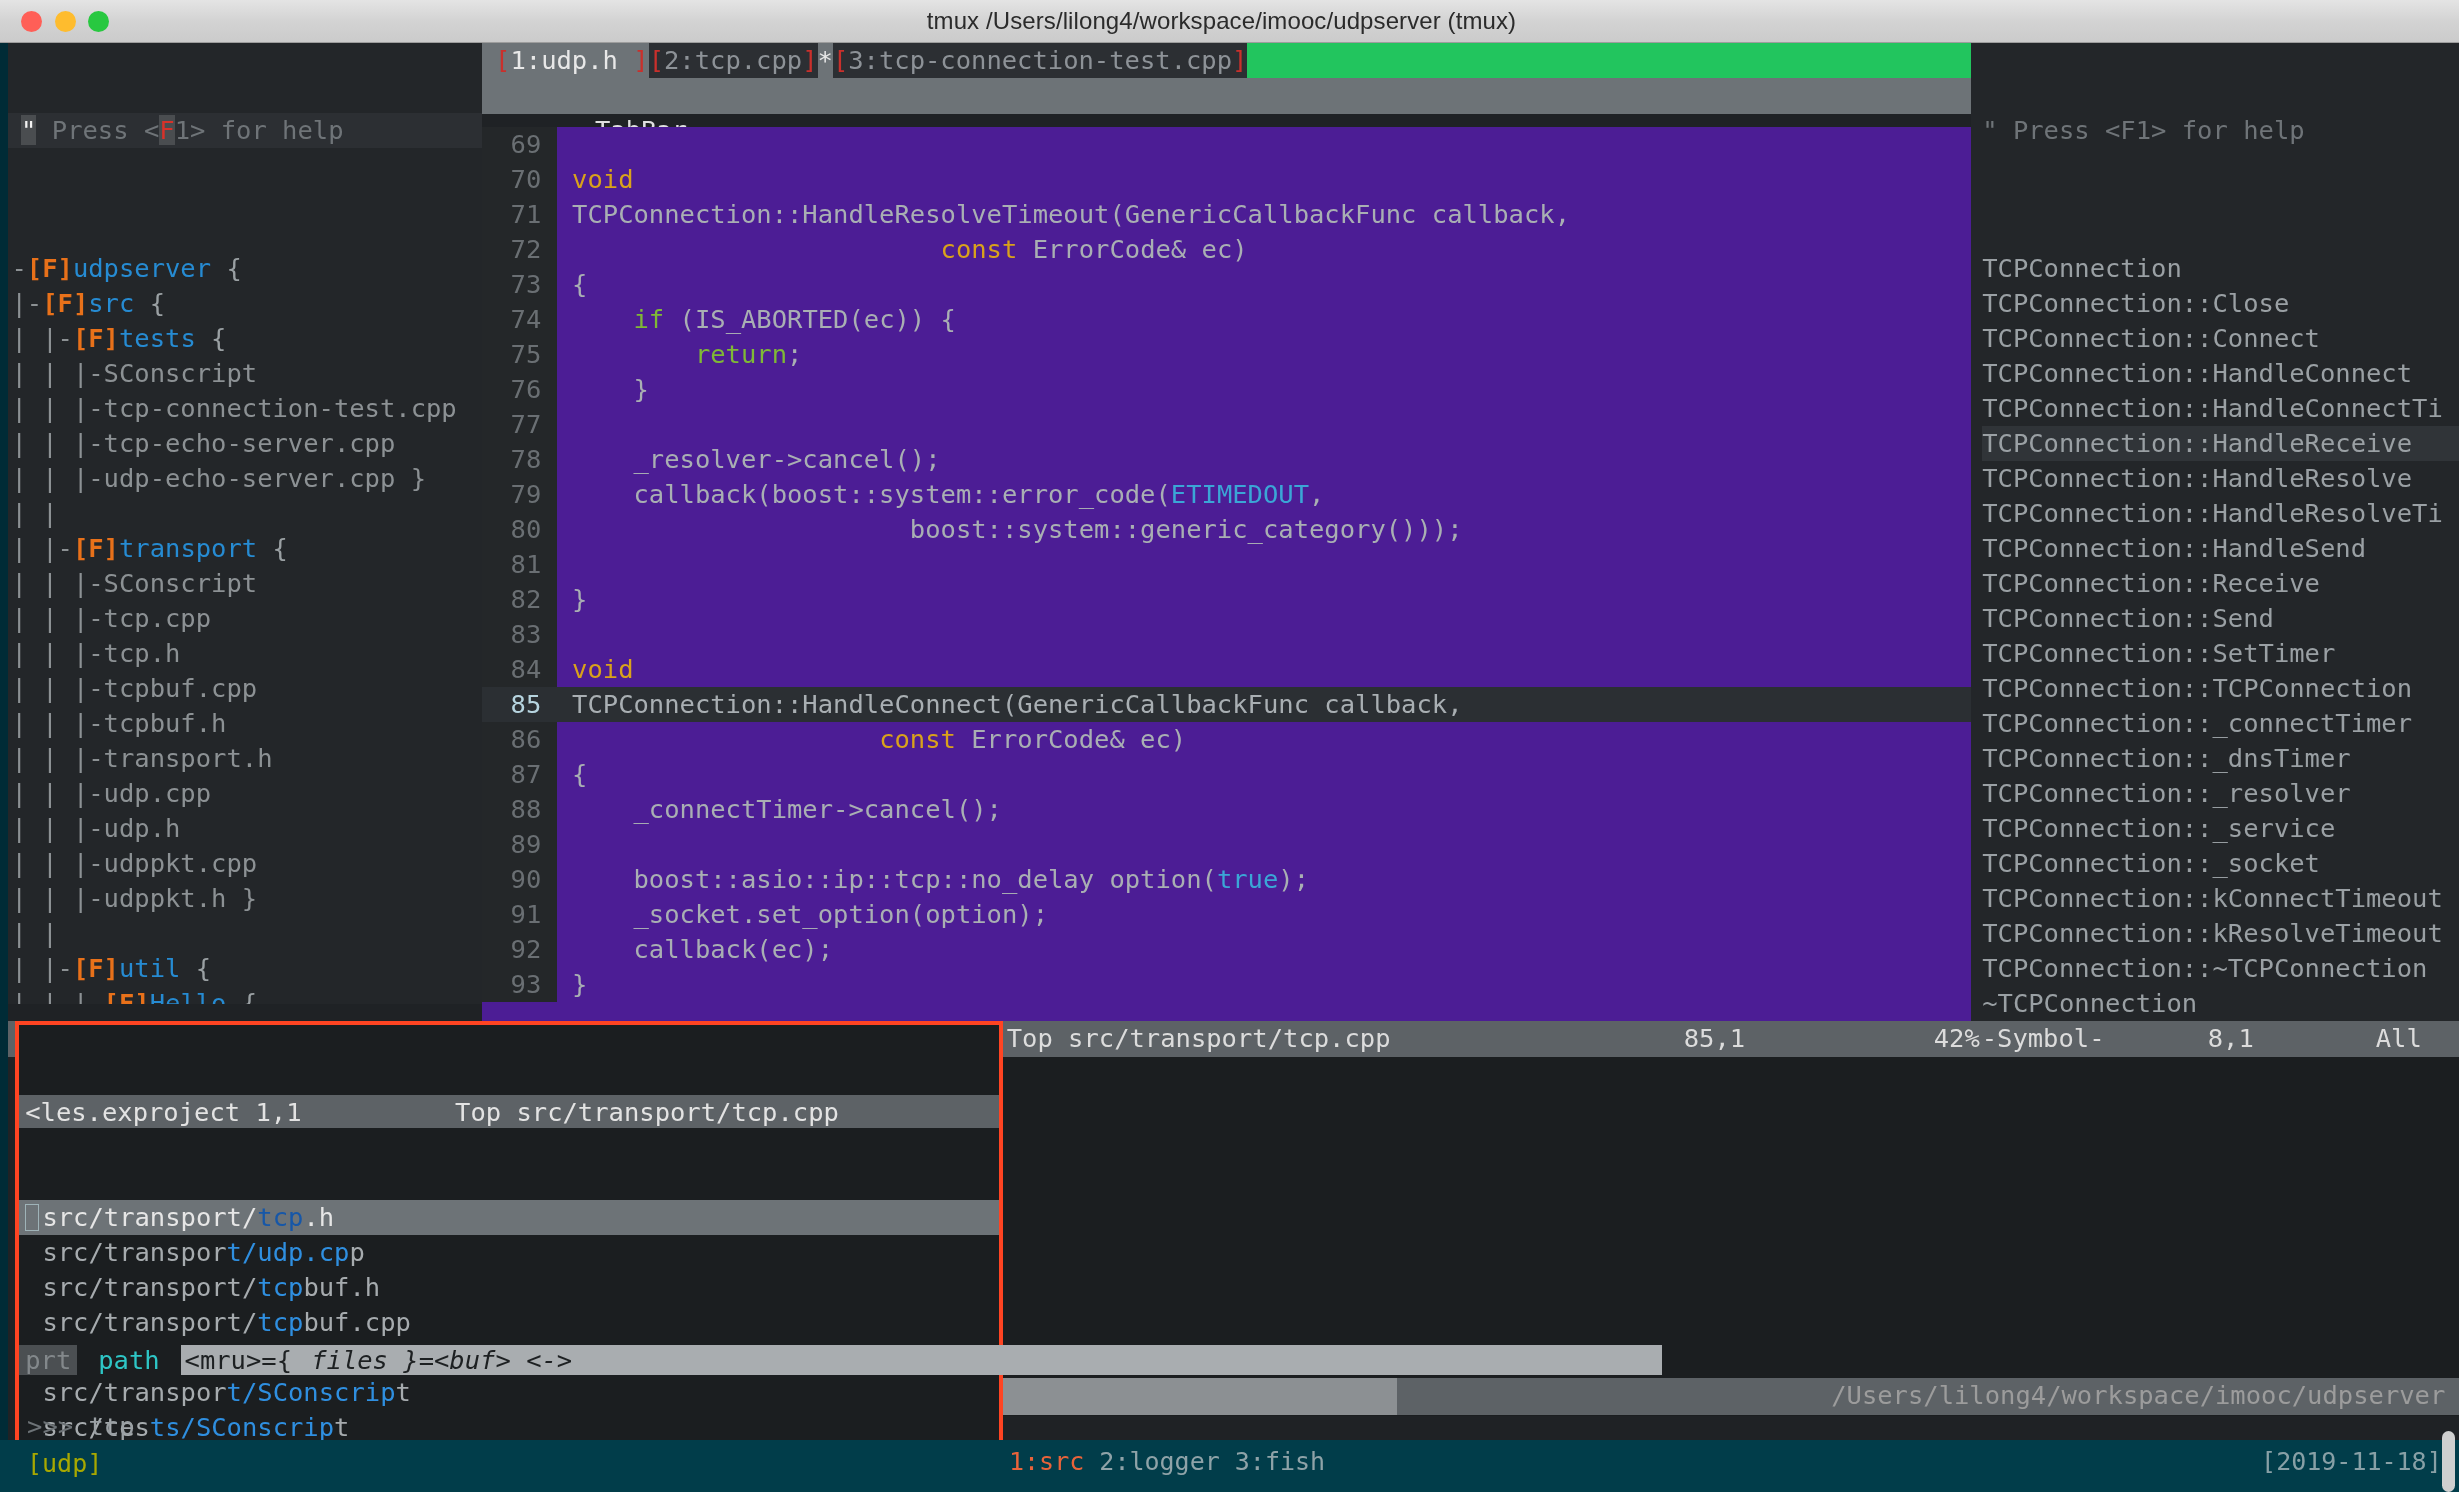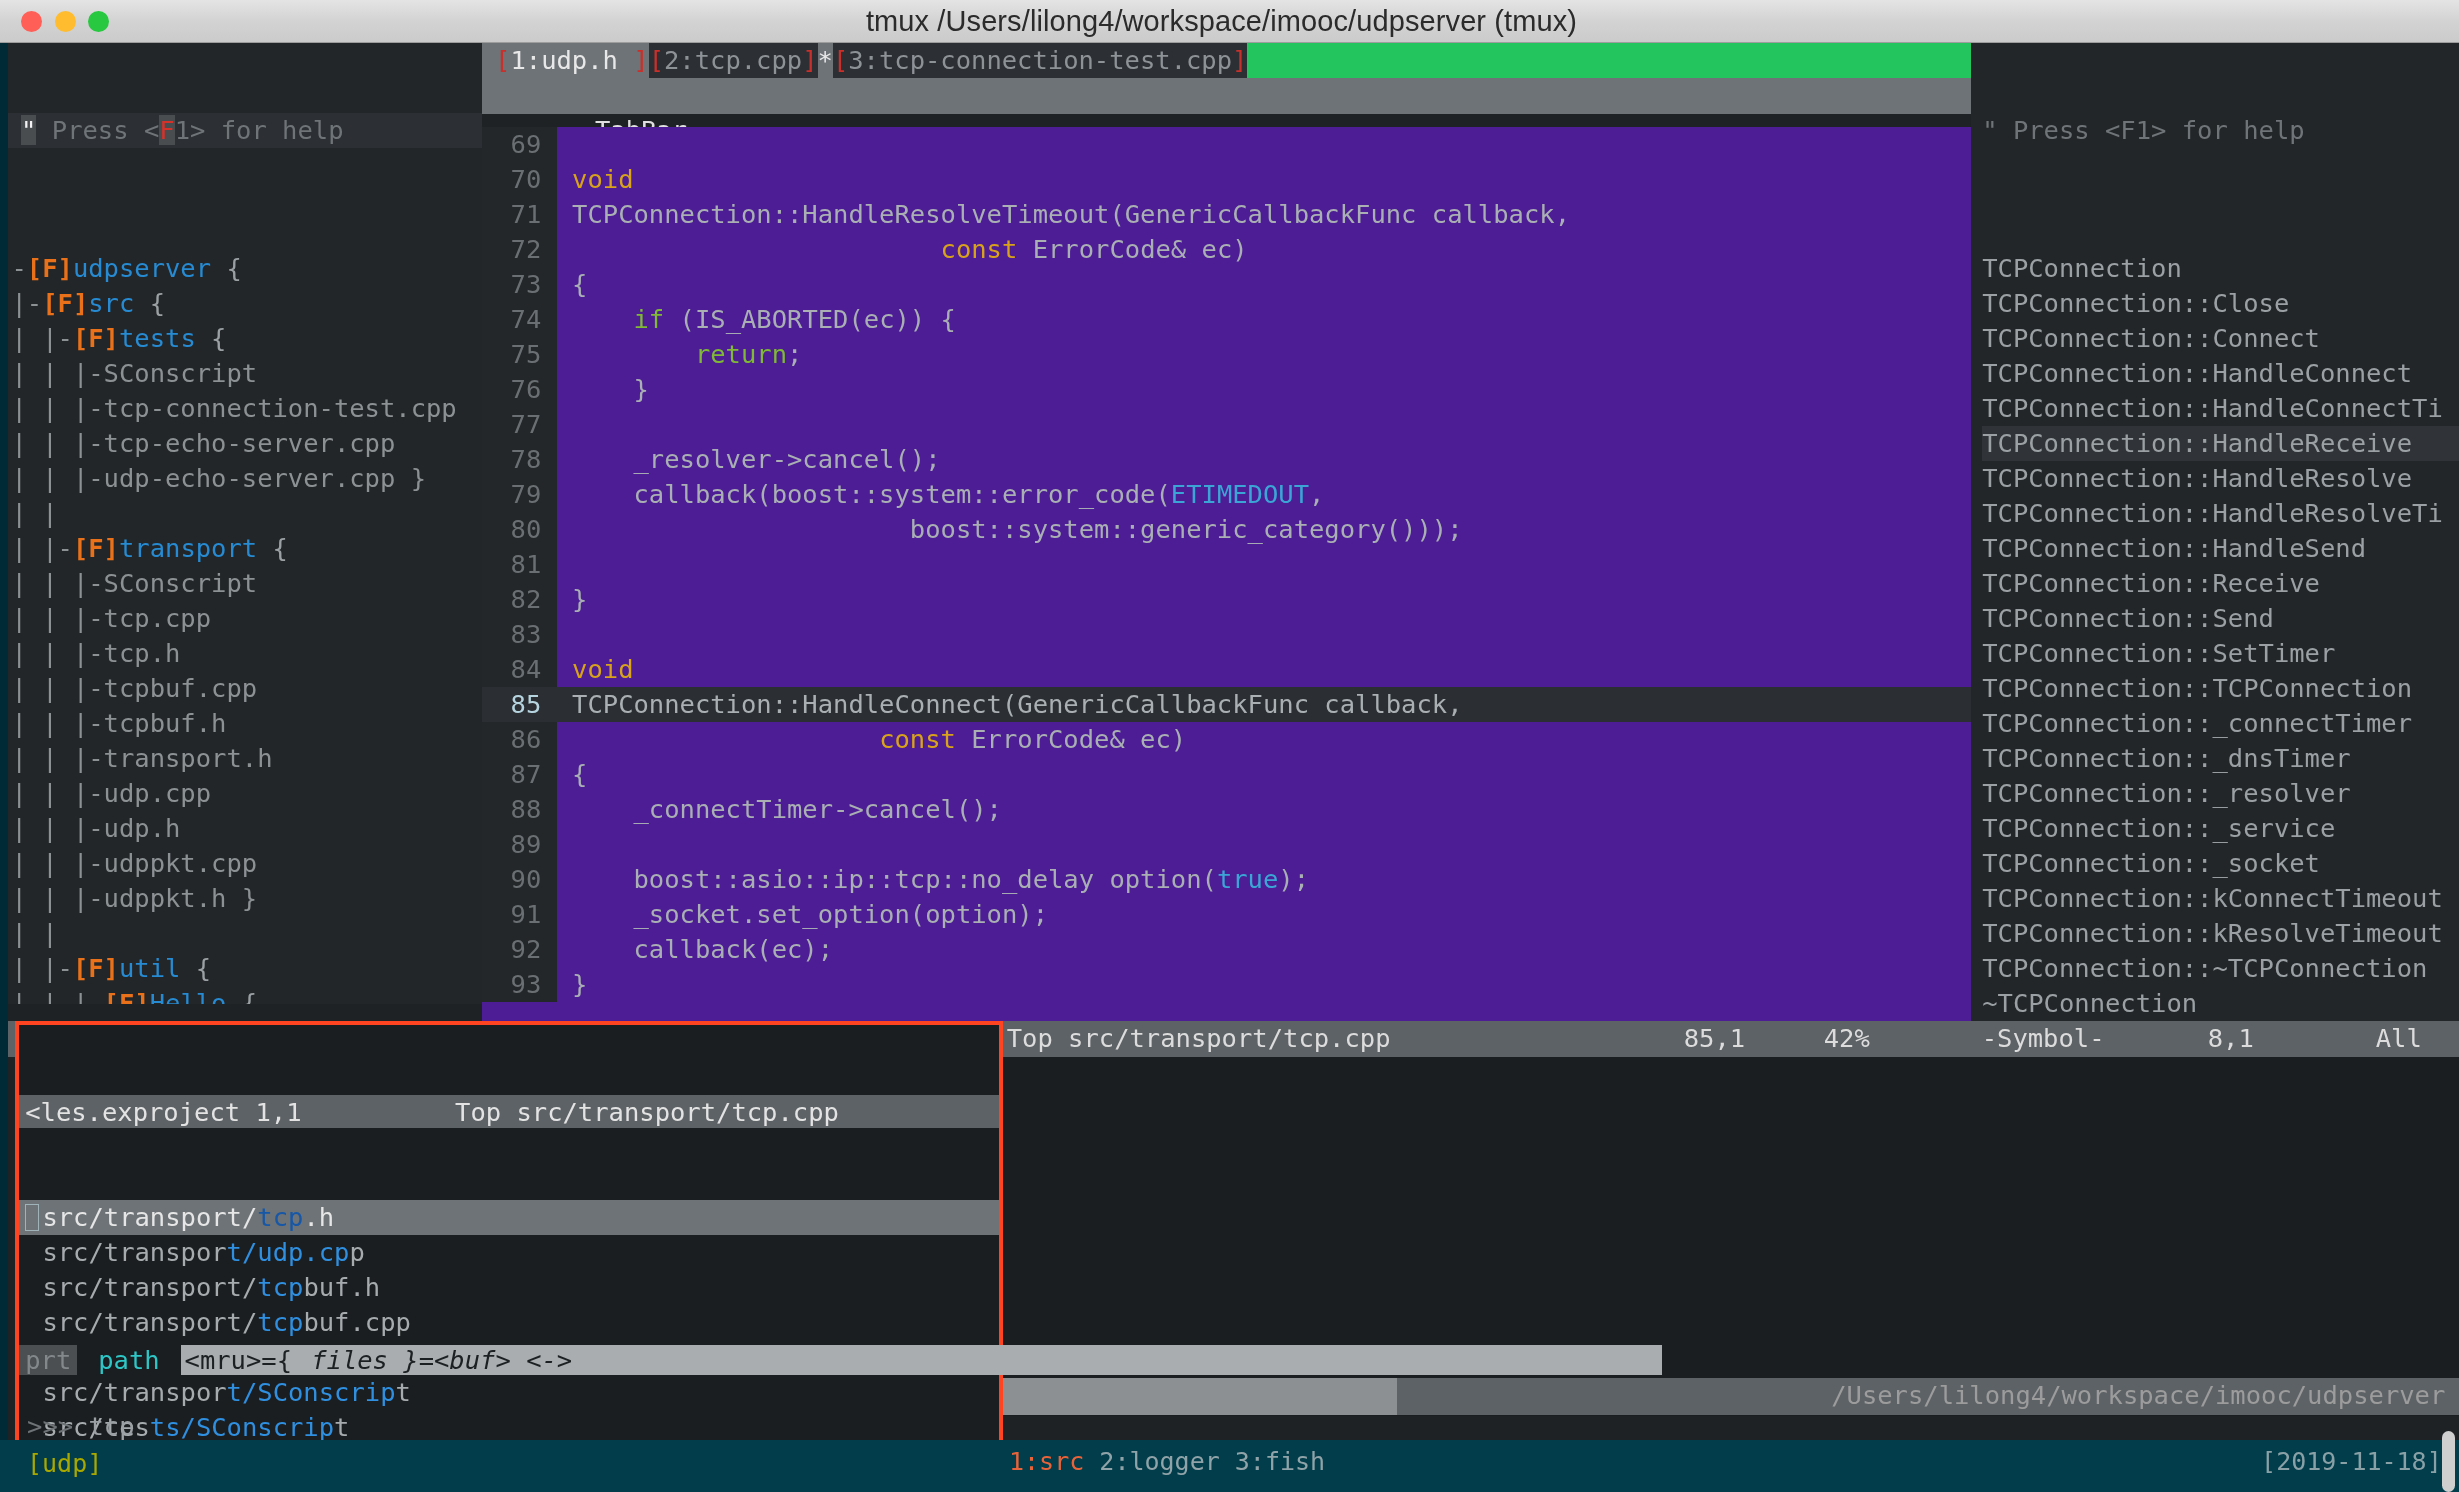--- a/index.html
+++ b/index.html
@@ -23,21 +23,21 @@
     display: flex; align-items: center;
   }
   .traffic { display: flex; gap: 12.5px; margin-left: 21px; }
   .dot { width: 21px; height: 21px; border-radius: 50%; }
   .dot.red    { background: #ff5f57; }
   .dot.yellow { background: #febc2e; }
   .dot.green  { background: #28c840; }
   #title-text {
     position: absolute; left: 0; right: 16px; text-align: center;
     font-family: "Liberation Sans", sans-serif;
-    font-size: 29px; color: #2b2b2b; letter-spacing: 0.1px;
+    font-size: 24px; color: #2b2b2b; letter-spacing: 0.1px;
   }
 
   
   #body {
     position: absolute; left: 0; top: 43px; width: 2459px; height: 1397px;
     background: #002b36;
     padding-left: 7.7px;
   }
   #vim {
     position: relative; width: 2452px; height: 1397px;
@@ -204,21 +204,21 @@
     
     <div id="tagbar">
       <div id="tagbar-help" class="row">" Press &lt;F1&gt; for help</div>
       <div id="tagbar-list"><div class="row tagline">TCPConnection</div><div class="row tagline">TCPConnection::Close</div><div class="row tagline">TCPConnection::Connect</div><div class="row tagline">TCPConnection::HandleConnect</div><div class="row tagline">TCPConnection::HandleConnectTi</div><div class="row tagline hl">TCPConnection::HandleReceive</div><div class="row tagline">TCPConnection::HandleResolve</div><div class="row tagline">TCPConnection::HandleResolveTi</div><div class="row tagline">TCPConnection::HandleSend</div><div class="row tagline">TCPConnection::Receive</div><div class="row tagline">TCPConnection::Send</div><div class="row tagline">TCPConnection::SetTimer</div><div class="row tagline">TCPConnection::TCPConnection</div><div class="row tagline">TCPConnection::_connectTimer</div><div class="row tagline">TCPConnection::_dnsTimer</div><div class="row tagline">TCPConnection::_resolver</div><div class="row tagline">TCPConnection::_service</div><div class="row tagline">TCPConnection::_socket</div><div class="row tagline">TCPConnection::kConnectTimeout</div><div class="row tagline">TCPConnection::kResolveTimeout</div><div class="row tagline">TCPConnection::~TCPConnection</div><div class="row tagline">~TCPConnection</div><div class="row tilde">~</div></div>
     </div>
 
     
     <div id="statusrow">
       <span class="sseg" style="left:999px;">Top src/transport/tcp.cpp</span>
       <span class="sseg" style="left:1676px;text-align:center;">85,1</span>
-      <span class="sseg" style="left:1816px;">42%</span>
+      <span class="sseg" style="left:1926px;">42%</span>
       <span class="sseg" style="left:1974px;">-Symbol-</span>
       <span class="sseg" style="left:2200px;">8,1</span>
       <span class="sseg" style="left:2368px;">All</span>
     </div>
 
     <div id="botfill"></div>
     <div id="botfill2"></div>
 
     
     <div id="cwdbar">

